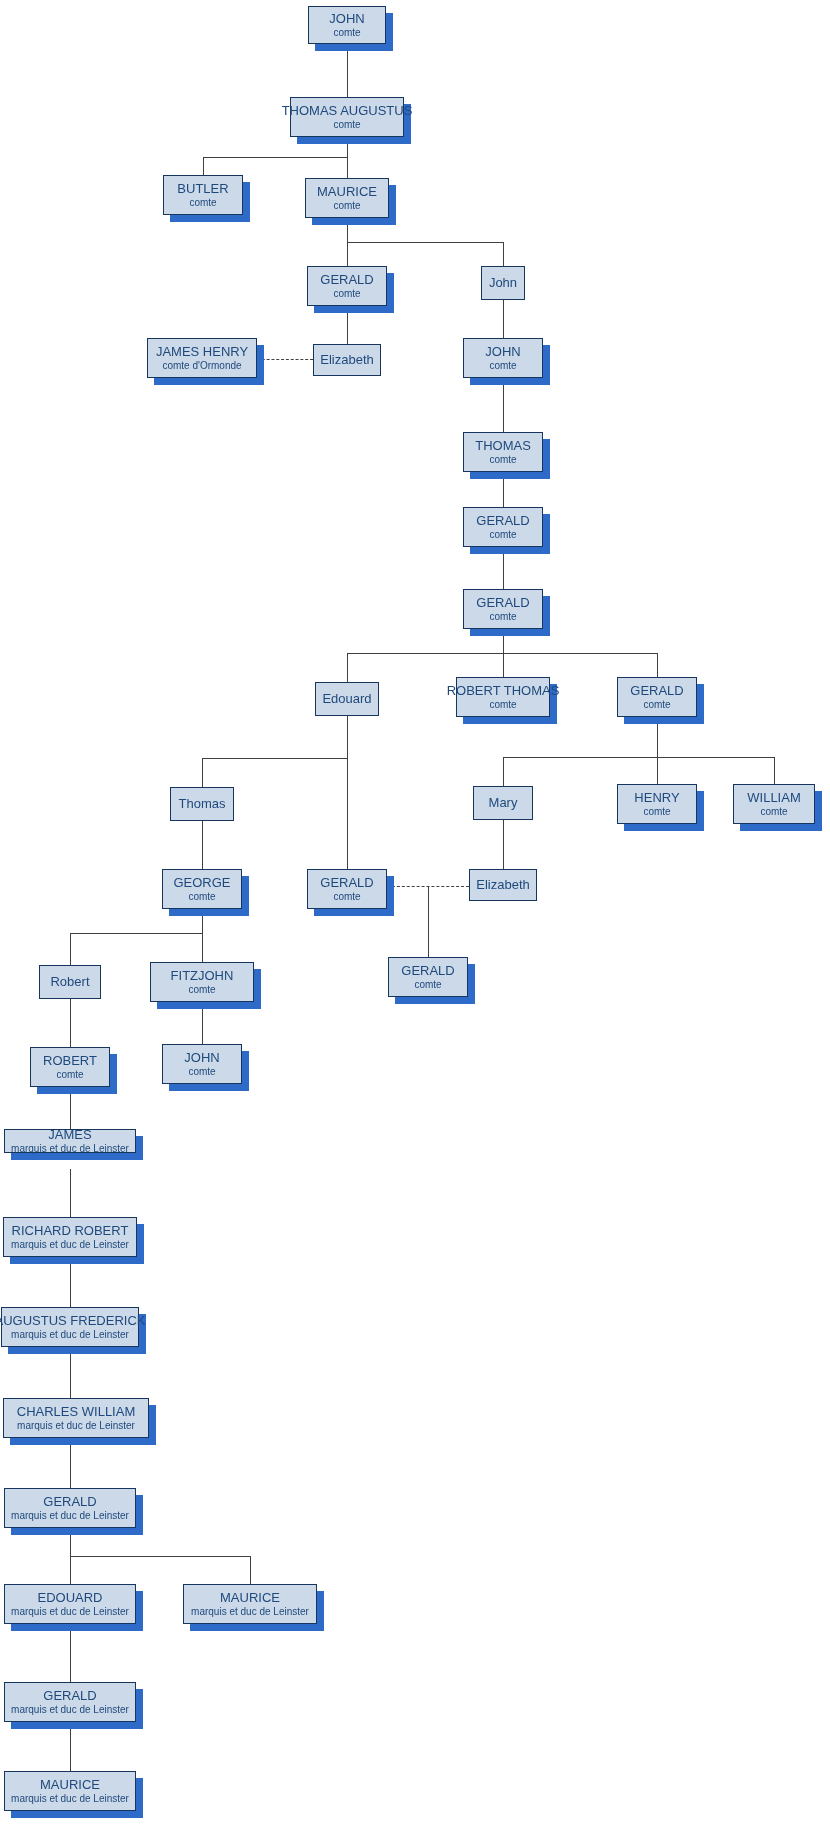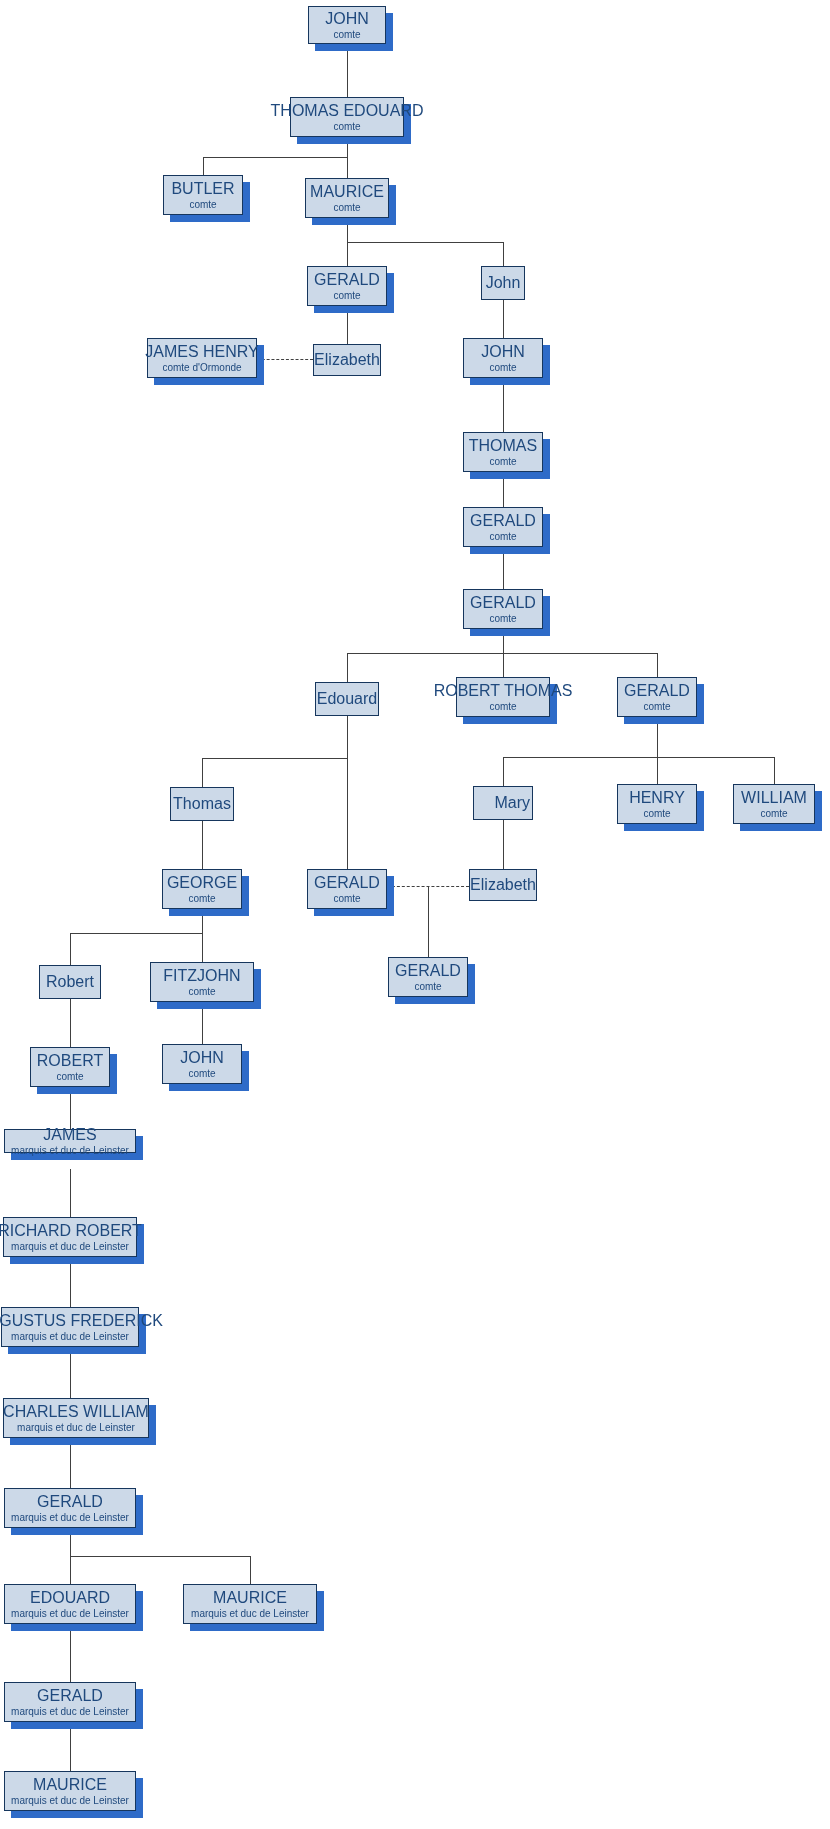--- a/index.html
+++ b/index.html
@@ -32,21 +32,21 @@
     background: var(--fill, #ccd9e8);
     border: 1px solid var(--border, #16365d);
     color: var(--text, #1f497d);
     text-align: center;
     z-index: 2;
     padding: 2px 2px;
   }
   .node.shadowed {
     box-shadow: 7px 7px 0 0 var(--shadow, #2e6bc8);
   }
-  .node .name  { font-size: 16px; line-height: 1.25; white-space: nowrap; }
+  .node .name  { font-size: 13px; line-height: 1.25; white-space: nowrap; }
   .node .title { font-size: 10px;   line-height: 1.2;  white-space: nowrap; }
 </style>
 </head>
 <body>
 
 <div id="canvas" class="canvas" style="--fill: #ccd9e8; --border: #16365d; --text: #1f497d; --shadow: #2e6bc8; --line: #404040; background: rgb(255, 255, 255);">
   <div id="edges" class="layer">
       <div class="edge" style="left: 347px; top: 44px; width: 1px; height: 53px;"></div>
       <div class="edge" style="left: 347px; top: 137px; width: 1px; height: 20px;"></div>
       <div class="edge" style="left: 203px; top: 157px; width: 144px; height: 1px;"></div>
@@ -95,21 +95,21 @@
       <div class="edge" style="left: 250px; top: 1556px; width: 1px; height: 28px;"></div>
       <div class="edge" style="left: 70px; top: 1624px; width: 1px; height: 58px;"></div>
       <div class="edge" style="left: 70px; top: 1722px; width: 1px; height: 49px;"></div>
     </div>
   <div id="nodes" class="layer">
       <div class="node shadowed" style="left: 308px; top: 6px; width: 78px; height: 38px;">
         <span class="name">JOHN</span>
         <span class="title">comte</span>
       </div>
       <div class="node shadowed" style="left: 290px; top: 97px; width: 114px; height: 40px;">
-        <span class="name">THOMAS EDOUARD</span>
+        <span class="name">THOMAS AUGUSTUS</span>
         <span class="title">comte</span>
       </div>
       <div class="node shadowed" style="left: 163px; top: 175px; width: 80px; height: 40px;">
         <span class="name">BUTLER</span>
         <span class="title">comte</span>
       </div>
       <div class="node shadowed" style="left: 305px; top: 178px; width: 84px; height: 40px;">
         <span class="name">MAURICE</span>
         <span class="title">comte</span>
       </div>
@@ -150,21 +150,21 @@
         <span class="name">ROBERT THOMAS</span>
         <span class="title">comte</span>
       </div>
       <div class="node shadowed" style="left: 617px; top: 677px; width: 80px; height: 40px;">
         <span class="name">GERALD</span>
         <span class="title">comte</span>
       </div>
       <div class="node" style="left: 170px; top: 787px; width: 64px; height: 34px;">
         <span class="name">Thomas</span>
       </div>
-      <div class="node" style="left: 473px; top: 786px; width: 60px; height: 34px; align-items: flex-end;">
+      <div class="node" style="left: 473px; top: 786px; width: 60px; height: 34px;">
         <span class="name">Mary</span>
       </div>
       <div class="node shadowed" style="left: 617px; top: 784px; width: 80px; height: 40px;">
         <span class="name">HENRY</span>
         <span class="title">comte</span>
       </div>
       <div class="node shadowed" style="left: 733px; top: 784px; width: 82px; height: 40px;">
         <span class="name">WILLIAM</span>
         <span class="title">comte</span>
       </div>

